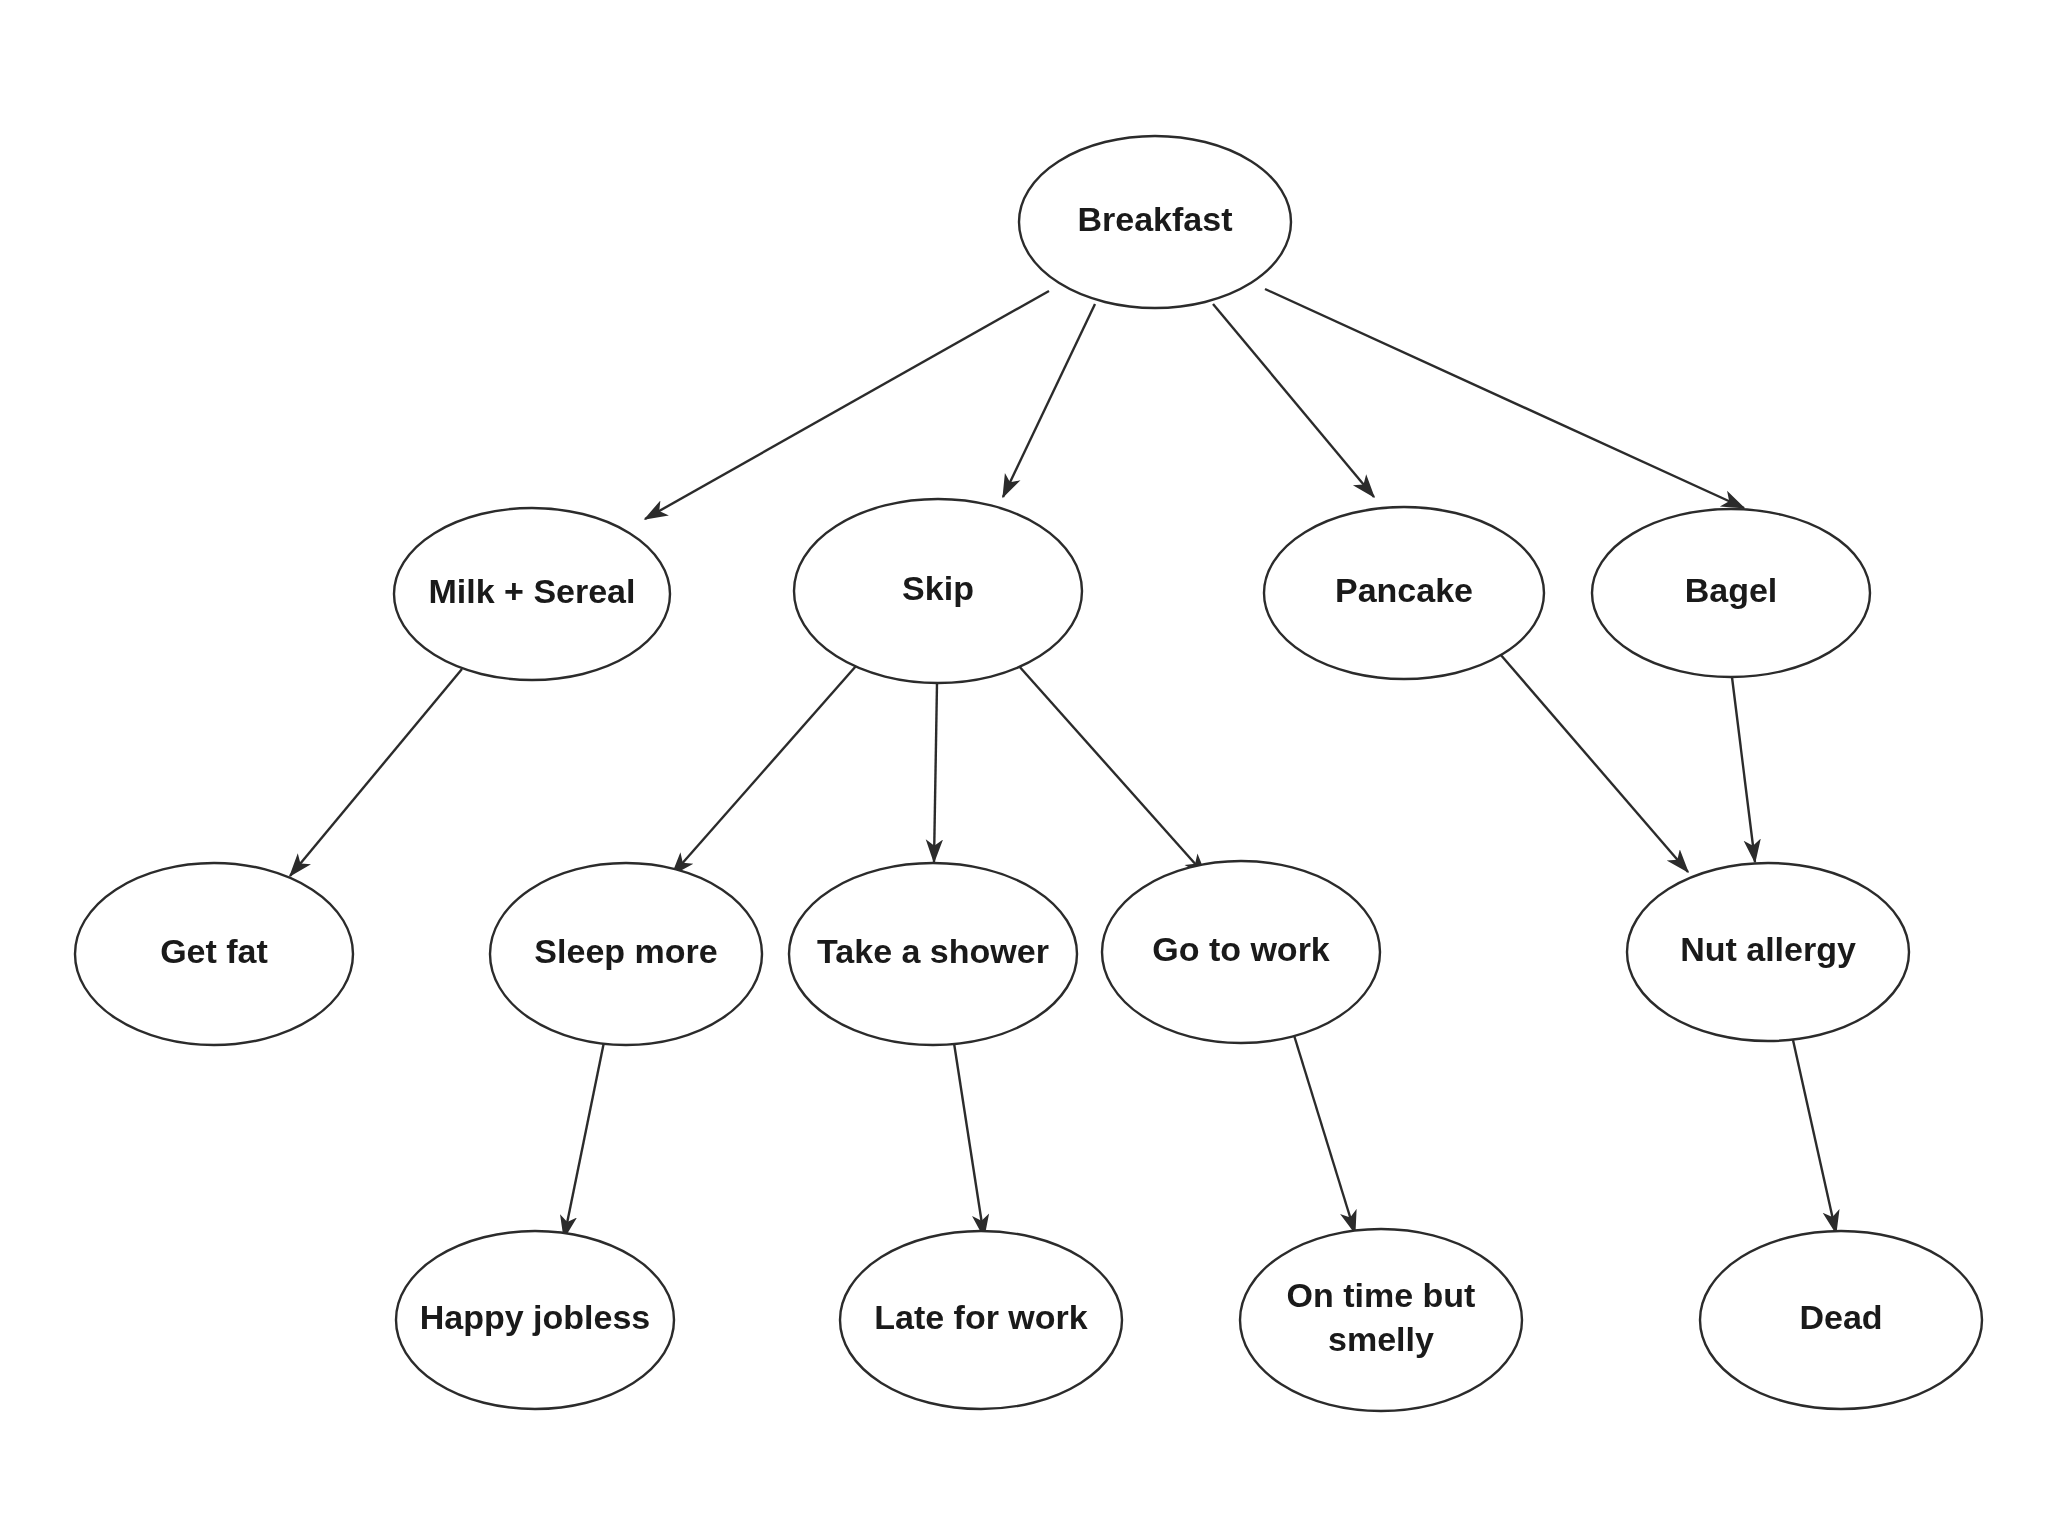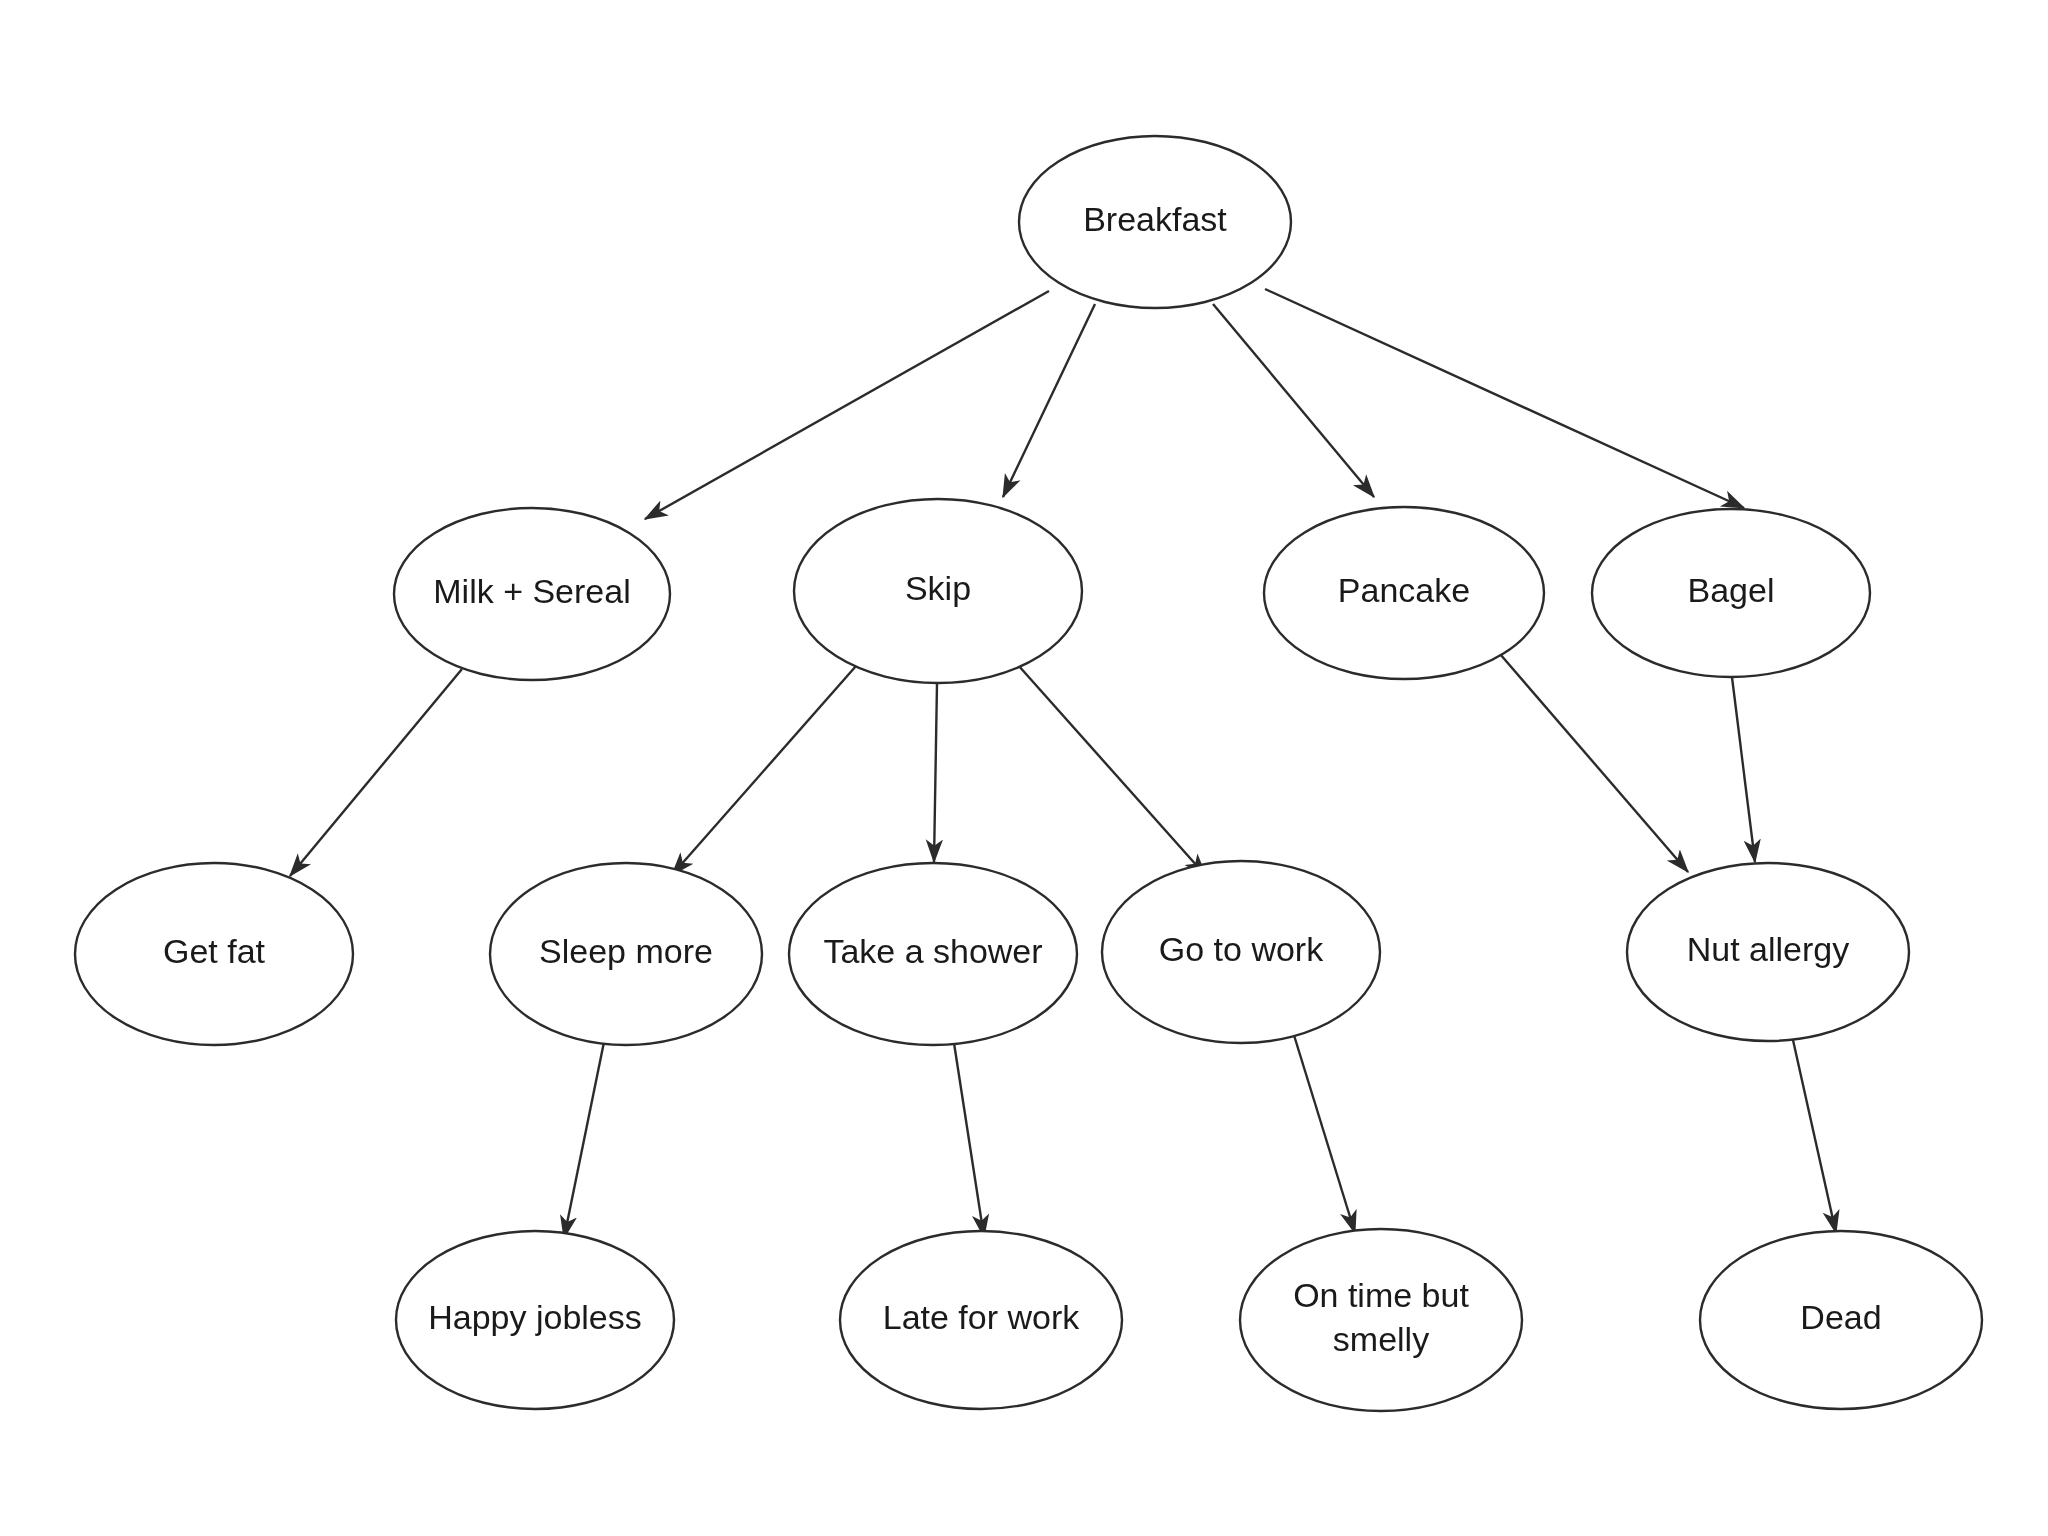--- a/index.html
+++ b/index.html
@@ -12,20 +12,21 @@
     width: 2048px;
     height: 1536px;
     overflow: hidden;
     font-family: "Liberation Sans", sans-serif;
   }
   #canvas-wrap {
     position: relative;
     width: 1640px;
     height: 1536px;
     background: #0f172a;
+    font-weight: bold;
   }
   svg#graph {
     display: block;
     width: 2048px;
     height: 1536px;
     background: #ffffff;
   }
   .node-ellipse {
     fill: #ffffff;
     stroke: #2b2b2b;

